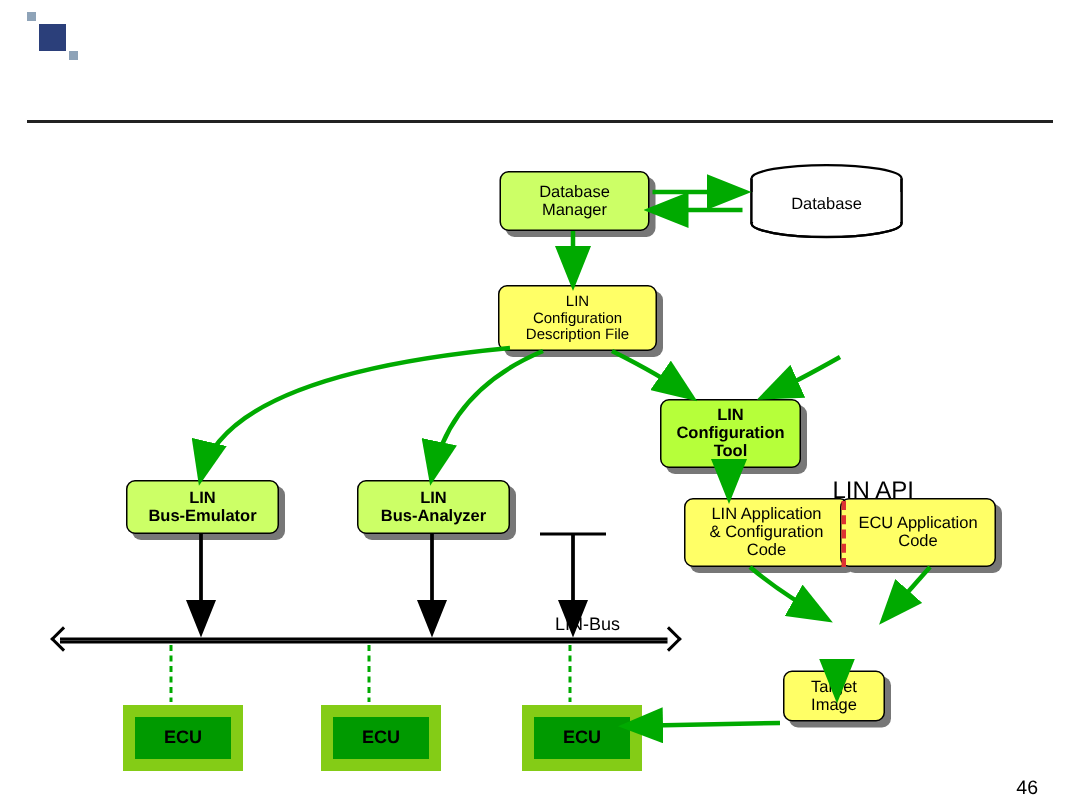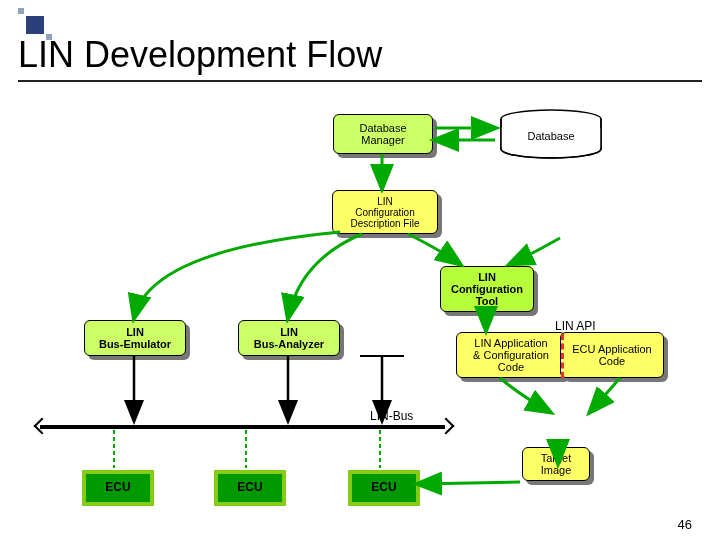--- a/index.html
+++ b/index.html
@@ -8,41 +8,40 @@
   .corner-deco .big{width:18px;height:18px;background:#2b3f7a;position:absolute;left:8px;top:8px}
   .corner-deco .s1{width:6px;height:6px;background:#8ea3b8;position:absolute;left:0;top:0}
   .corner-deco .s2{width:6px;height:6px;background:#8ea3b8;position:absolute;left:28px;top:26px}
   .title{position:absolute;left:18px;top:34px;font-size:36px;color:#000;letter-spacing:0}
   .hr{position:absolute;left:18px;top:80px;width:684px;height:2px;background:#222}
   .node{position:absolute;border:1.5px solid #000;border-radius:6px;text-align:center;display:flex;align-items:center;justify-content:center;line-height:1.1}
   .node span{padding:0 2px}
   .lime{background:#ccff66}
   .lime2{background:#b6ff3a}
   .yellow{background:#ffff66}
-  .greenfill{background:#009a00;border:4px solid #84cc16;font-weight:bold}
+  .greenfill{background:#009a00;border:8px solid #84cc16;font-weight:bold}
   .shadow{box-shadow:4px 4px 0 #777}
   .small{font-size:11px}
   .smaller{font-size:10px}
   .med{font-size:12px}
   .cyl{position:absolute}
   .cyl svg{display:block}
   .pagenum{position:absolute;right:28px;bottom:8px;font-size:13px;font-weight:normal}
   .lin-bus-line{position:absolute;height:2px;background:#000}
   .arrow{position:absolute}
 </style>
 </head>
 <body>
 <div class="slide">
 
 <div class="corner-deco">
   <div class="s1"></div>
       <div class="big"></div>
       <div class="s2"></div>
 </div>
-<div class="title">LIN Development Flow</div>
 <div class="hr"></div>
 
 <div class="node lime shadow small" style="left:333px;top:114px;width:98px;height:38px">
   <span>Database<br>Manager</span>
 </div>
 
 <div class="cyl" style="left:496px;top:108px">
   <svg width="110" height="52">
     <ellipse cx="55" cy="11" rx="50" ry="9" fill="#fff" stroke="#000" stroke-width="1.5"></ellipse>
     <rect x="5" y="11" width="100" height="30" fill="#fff" stroke="none"></rect>
@@ -75,21 +74,21 @@
 </div>
 
 <div class="node yellow shadow small" style="left:456px;top:332px;width:108px;height:44px">
   <span>LIN Application<br>&amp; Configuration<br>Code</span>
 </div>
 
 <div class="node yellow shadow small" style="left:560px;top:332px;width:102px;height:44px">
   <span>ECU Application<br>Code</span>
 </div>
 
-<div style="position:absolute;left:555px;top:319px;font-size:12px;white-space:nowrap">LIN API</div>
+<div style="position:absolute;left:555px;top:319px;font-size:16px;white-space:nowrap">LIN API</div>
 <div style="position:absolute;left:561px;top:334px;width:0;height:44px;border-left:3px dashed #d33"></div>
 
 <div style="position:absolute;left:370px;top:409px;font-size:12px">LIN-Bus</div>
 
 <div class="lin-bus-line" style="left:40px;top:425px;width:405px"></div>
 <div class="lin-bus-line" style="left:40px;top:427px;width:405px"></div>
 <div style="position:absolute;left:36px;top:420px;width:10px;height:10px;border:2px solid #000;border-right:none;border-top:none;transform:rotate(45deg)"></div>
 <div style="position:absolute;left:440px;top:420px;width:10px;height:10px;border:2px solid #000;border-left:none;border-bottom:none;transform:rotate(45deg)"></div>
 
 

